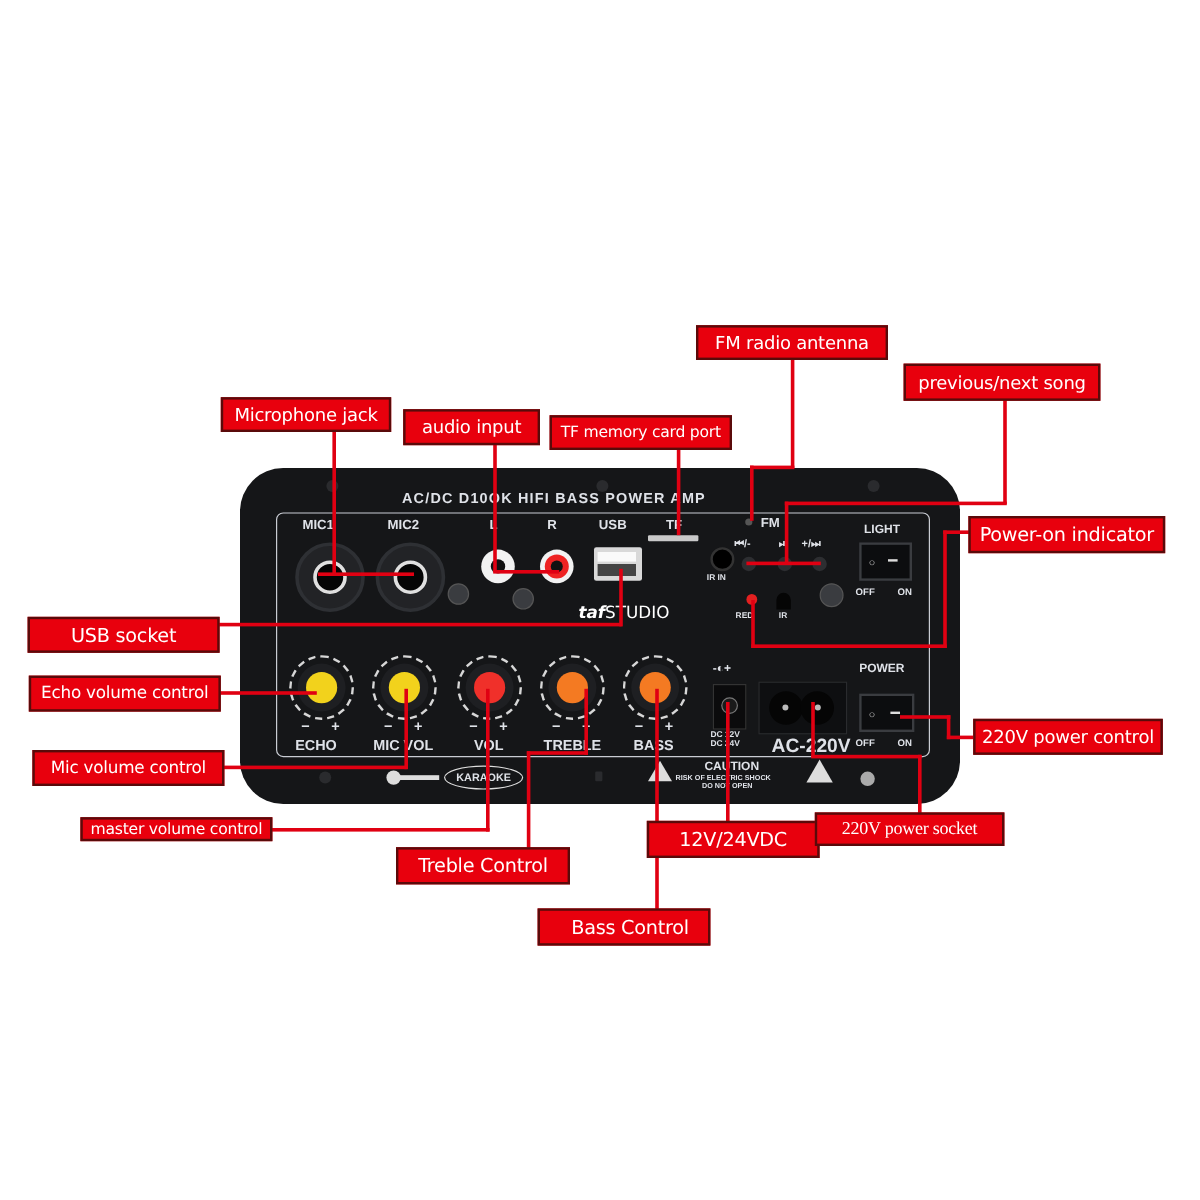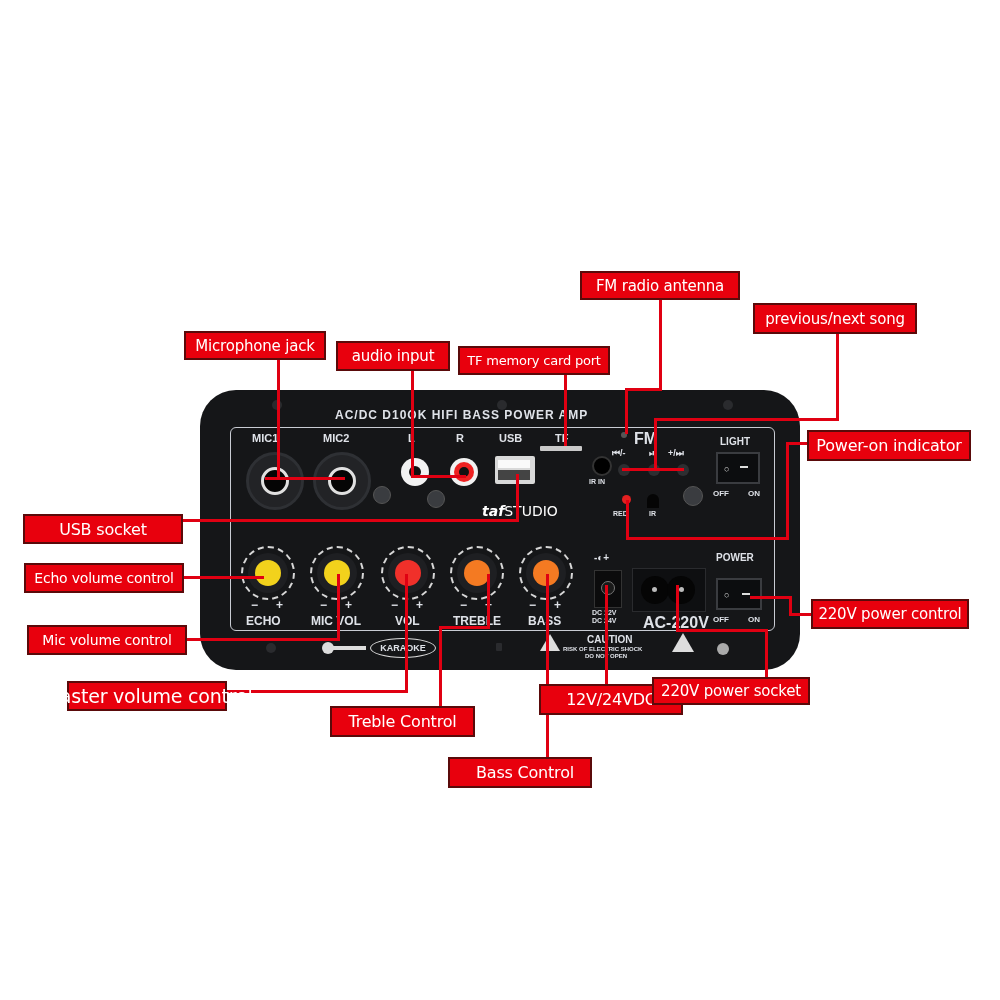--- a/index.html
+++ b/index.html
@@ -67,21 +67,21 @@
   <div style="position:absolute;left:3px;top:14px;width:32px;height:10px;background:#444;"></div>
 </div>
 
 <div class="ptext" style="left:555px;top:432px;font-size:11px;">TF</div>
 <div style="position:absolute;left:540px;top:446px;width:42px;height:5px;background:#c9c9c9;border-radius:1px;"></div>
 
 <div class="jack" style="left:592px;top:456px;width:16px;height:16px;background:#000;border:2px solid #333;"></div>
 <div class="ptext" style="left:589px;top:478px;font-size:7px;">IR IN</div>
 
 <div class="hole" style="left:621px;top:432px;width:6px;height:6px;background:#555;"></div>
-<div class="ptext" style="left:634px;top:430px;font-size:16px;">FM</div>
+<div class="ptext" style="left:634px;top:430px;font-size:11px;">FM</div>
 <div class="ptext" style="left:612px;top:448px;font-size:9px;">⏮/-</div>
 <div class="ptext" style="left:649px;top:448px;font-size:9px;">⏯</div>
 <div class="ptext" style="left:668px;top:448px;font-size:9px;">+/⏭</div>
 <div class="jack" style="left:618px;top:464px;width:12px;height:12px;background:#2d2e31;"></div>
 <div class="jack" style="left:648px;top:464px;width:12px;height:12px;background:#2d2e31;"></div>
 <div class="jack" style="left:677px;top:464px;width:12px;height:12px;background:#2d2e31;"></div>
 
 <div class="jack" style="left:622px;top:495px;width:9px;height:9px;background:#e32020;"></div>
 <div class="ptext" style="left:613px;top:510px;font-size:7px;">RED</div>
 <div style="position:absolute;left:647px;top:494px;width:12px;height:14px;background:#050505;border-radius:6px 6px 0 0;"></div>
@@ -234,18 +234,18 @@
 
 <div class="label" style="left:580px;top:271px;width:160px;height:29px;">FM radio antenna</div>
 <div class="label" style="left:753px;top:303px;width:164px;height:31px;">previous/next song</div>
 <div class="label" style="left:184px;top:331px;width:142px;height:29px;">Microphone jack</div>
 <div class="label" style="left:336px;top:341px;width:114px;height:30px;">audio input</div>
 <div class="label" style="left:458px;top:346px;width:152px;height:29px;font-size:13px;">TF memory card port</div>
 <div class="label" style="left:807px;top:430px;width:164px;height:31px;font-size:16px;">Power-on indicator</div>
 <div class="label" style="left:23px;top:514px;width:160px;height:30px;font-size:16px;">USB socket</div>
 <div class="label" style="left:24px;top:563px;width:160px;height:30px;font-size:14px;">Echo volume control</div>
 <div class="label" style="left:27px;top:625px;width:160px;height:30px;font-size:14px;">Mic  volume control</div>
-<div class="label" style="left:67px;top:681px;width:160px;height:30px;font-size:19px;">master volume control</div>
+<div class="label" style="left:67px;top:681px;width:160px;height:20px;font-size:13px;">master volume control</div>
 <div class="label" style="left:330px;top:706px;width:145px;height:31px;font-size:16px;">Treble Control</div>
 <div class="label" style="left:448px;top:757px;width:144px;height:31px;font-size:16px;padding-left:10px;">Bass Control</div>
 <div class="label" style="left:539px;top:684px;width:144px;height:31px;font-size:16px;">12V/24VDC</div>
-<div class="label" style="left:652px;top:677px;width:158px;height:28px;font-size:15px;">220V power socket</div>
+<div class="label" style="left:679px;top:677px;width:158px;height:28px;font-size:15px;font-family:Liberation Serif, serif;">220V power socket</div>
 <div class="label" style="left:811px;top:599px;width:158px;height:30px;font-size:15px;">220V power control</div>
 
 </body></html>

